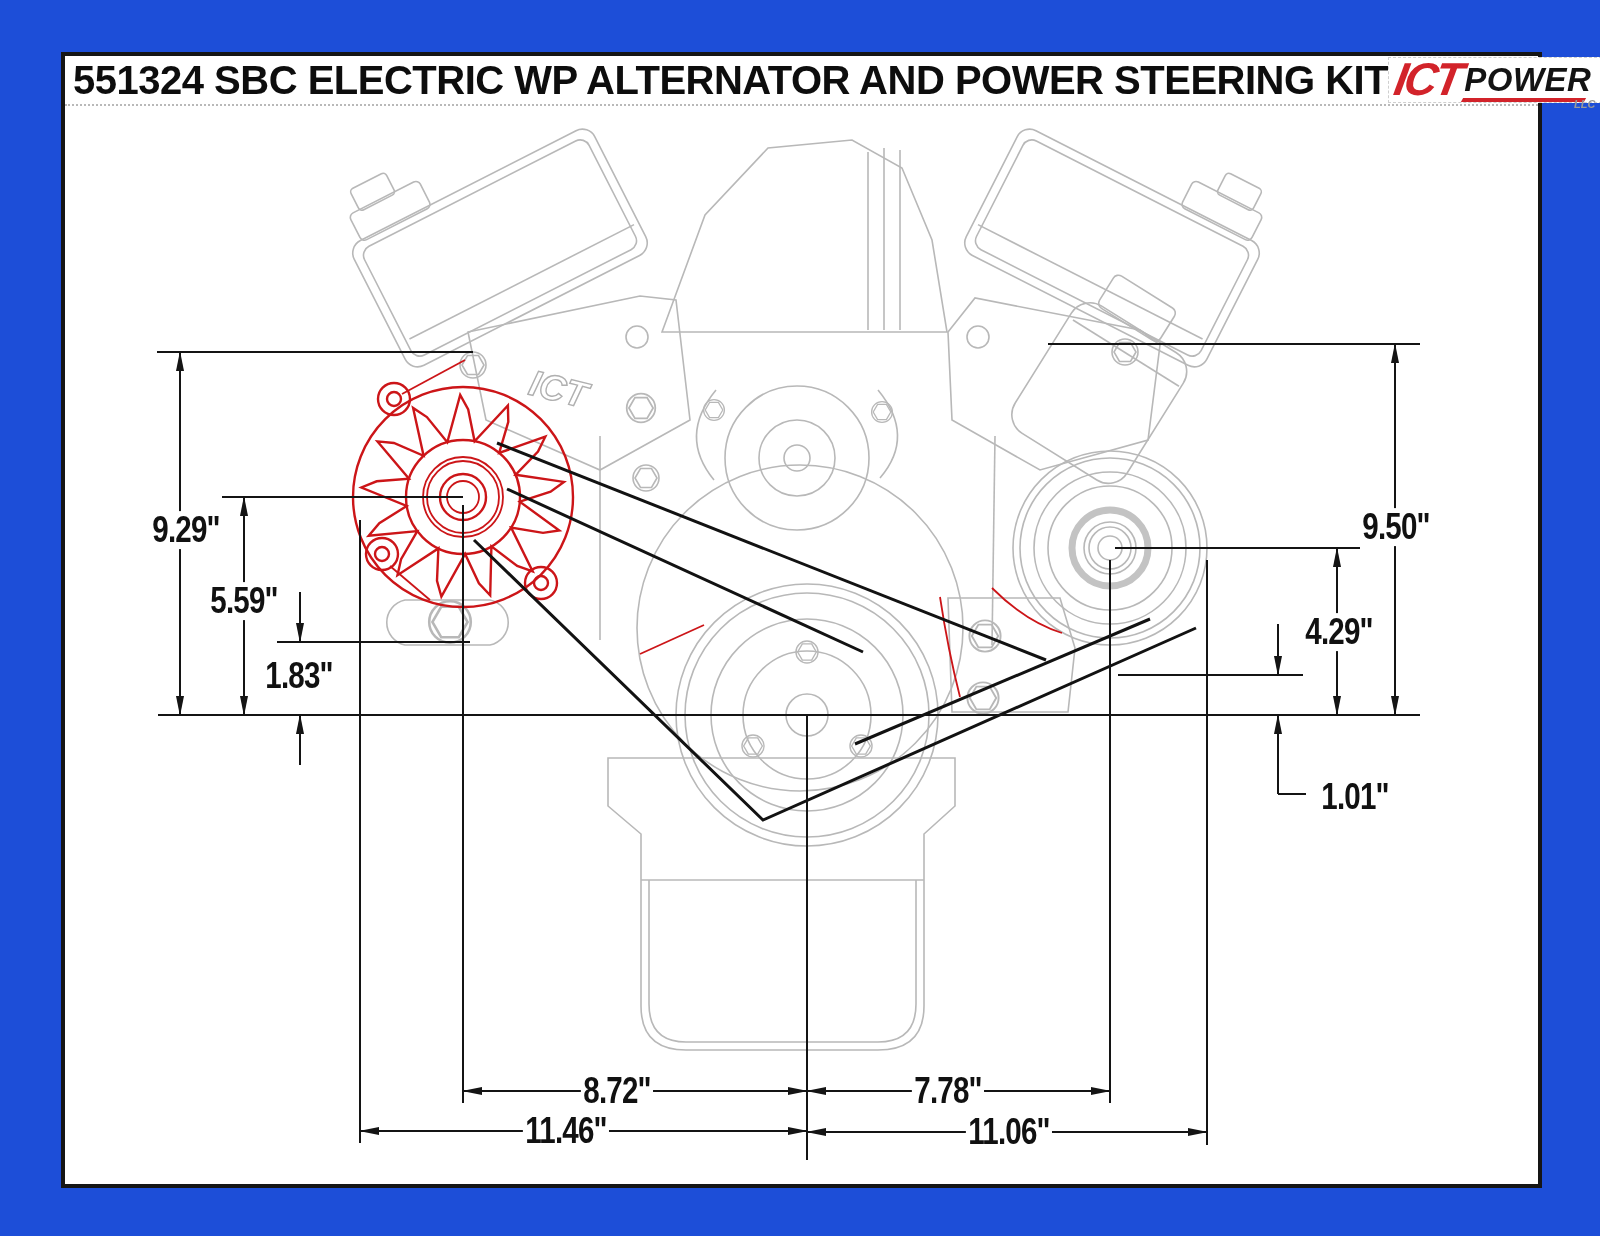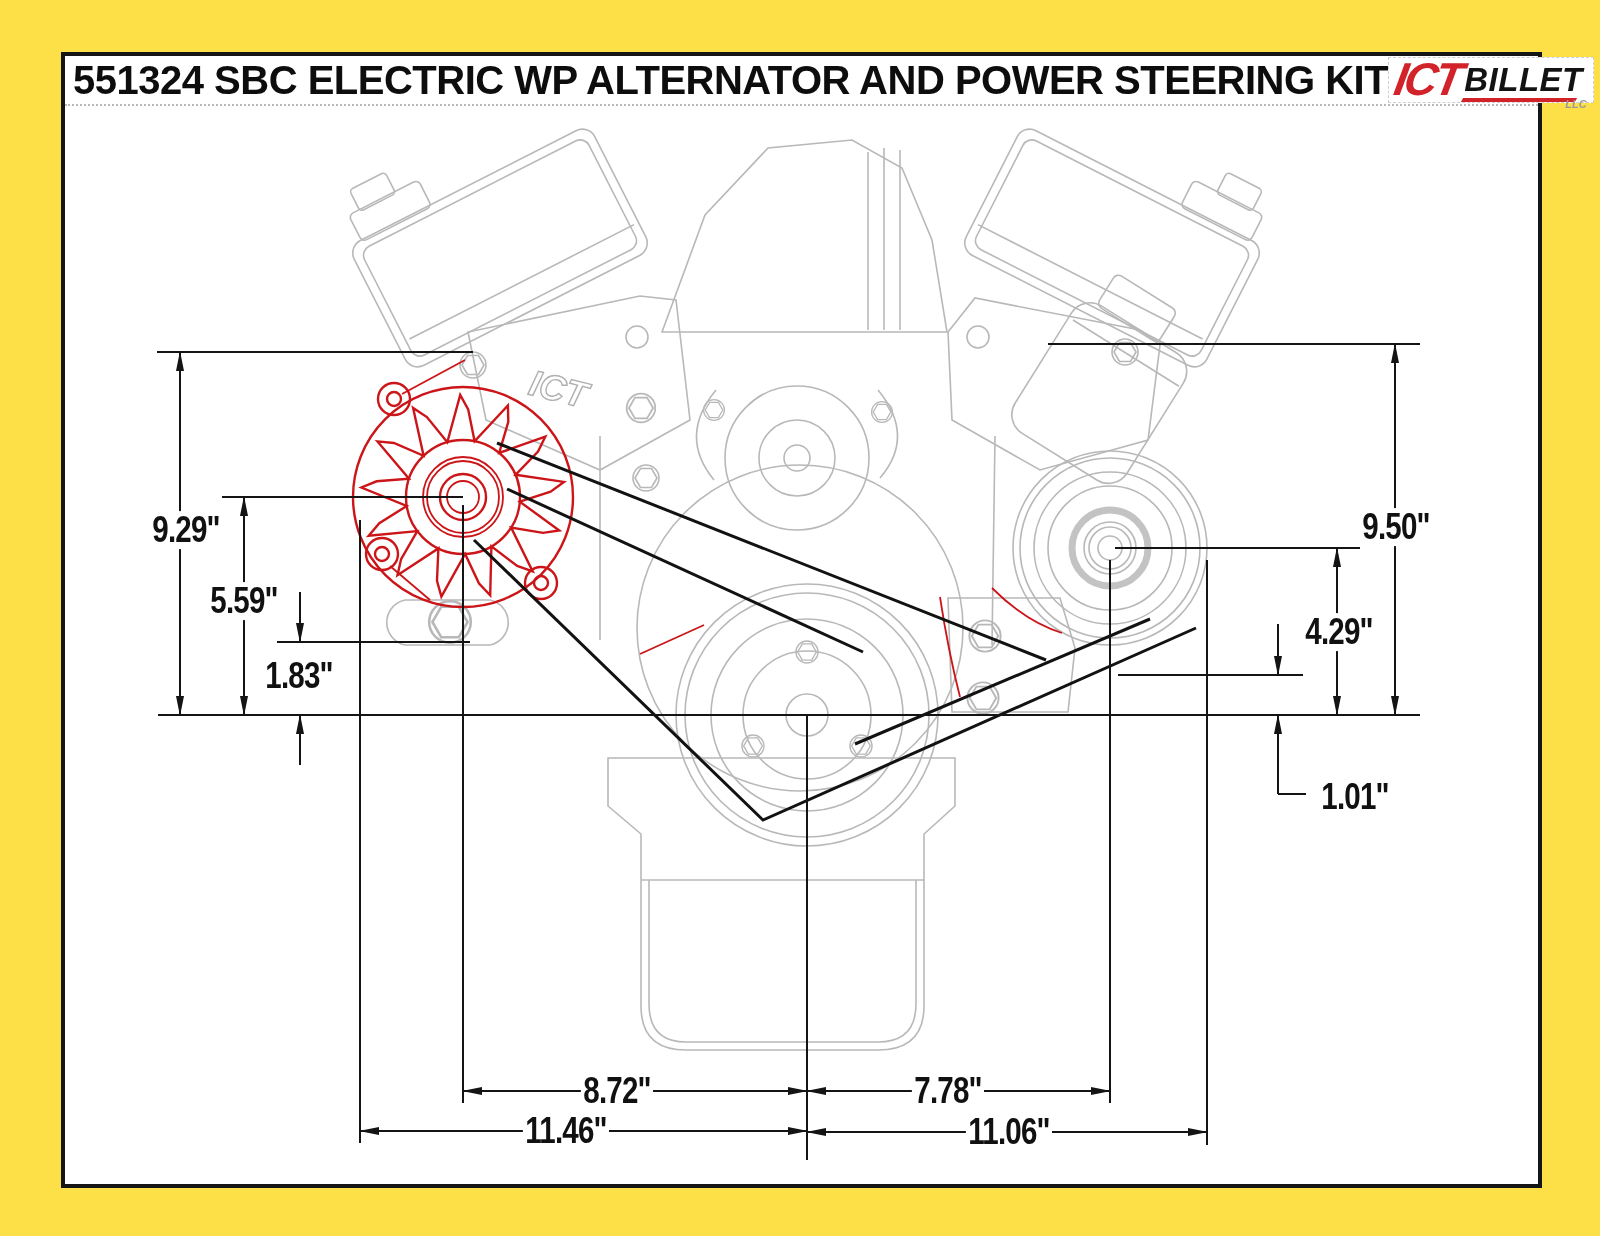--- a/index.html
+++ b/index.html
@@ -1,16 +1,16 @@
 <!DOCTYPE html>
 <html><head>
 <meta charset="utf-8">
 <style>
   html,body{margin:0;padding:0;background:#fff;}
-  .sheet{position:relative;width:1600px;height:1236px;background:#fde047;overflow:hidden;
+  .sheet{position:relative;width:1600px;height:1236px;background:#1d4ed8;overflow:hidden;
          font-family:"Liberation Sans",sans-serif;}
   .frame{position:absolute;left:61px;top:52px;width:1473px;height:1128px;
          border:4px solid #151515;background:#fff;}
   .title-bar{position:absolute;left:0;top:0;right:0;height:48px;display:flex;
              align-items:center;justify-content:space-between;padding:0 6px 0 8px;
              border-bottom:2px dotted #b9b9b9;background:#fff;}
   .title{font-weight:bold;font-size:40px;line-height:1;letter-spacing:-.5px;color:#0d0d0d;
          white-space:nowrap;}
   .logo{display:flex;align-items:center;border:1px dashed #cfcfcf;padding:0 10px 2px 6px;
         height:42px;background:#fff;}
@@ -40,21 +40,21 @@
 </head>
 <body>
 
 <div class="sheet">
   <div class="frame">
     <div class="title-bar">
       <div class="title">551324 SBC ELECTRIC WP ALTERNATOR AND POWER STEERING KIT</div>
       <div class="logo">
         <span class="logo-ict">ICT</span>
         <span class="logo-billet-wrap">
-          <span class="logo-billet">BILLET</span>
+          <span class="logo-billet">POWER</span>
           <span class="logo-underline"></span>
           <span class="logo-llc">LLC</span>
         </span>
       </div>
     </div>
   </div>
 
   <svg class="draw" width="1600" height="1236" viewBox="0 0 1600 1236">
     <defs>
       <marker id="arr" viewBox="0 0 20 8" refX="19" refY="4" markerWidth="20" markerHeight="8" orient="auto-start-reverse" markerUnits="userSpaceOnUse">

